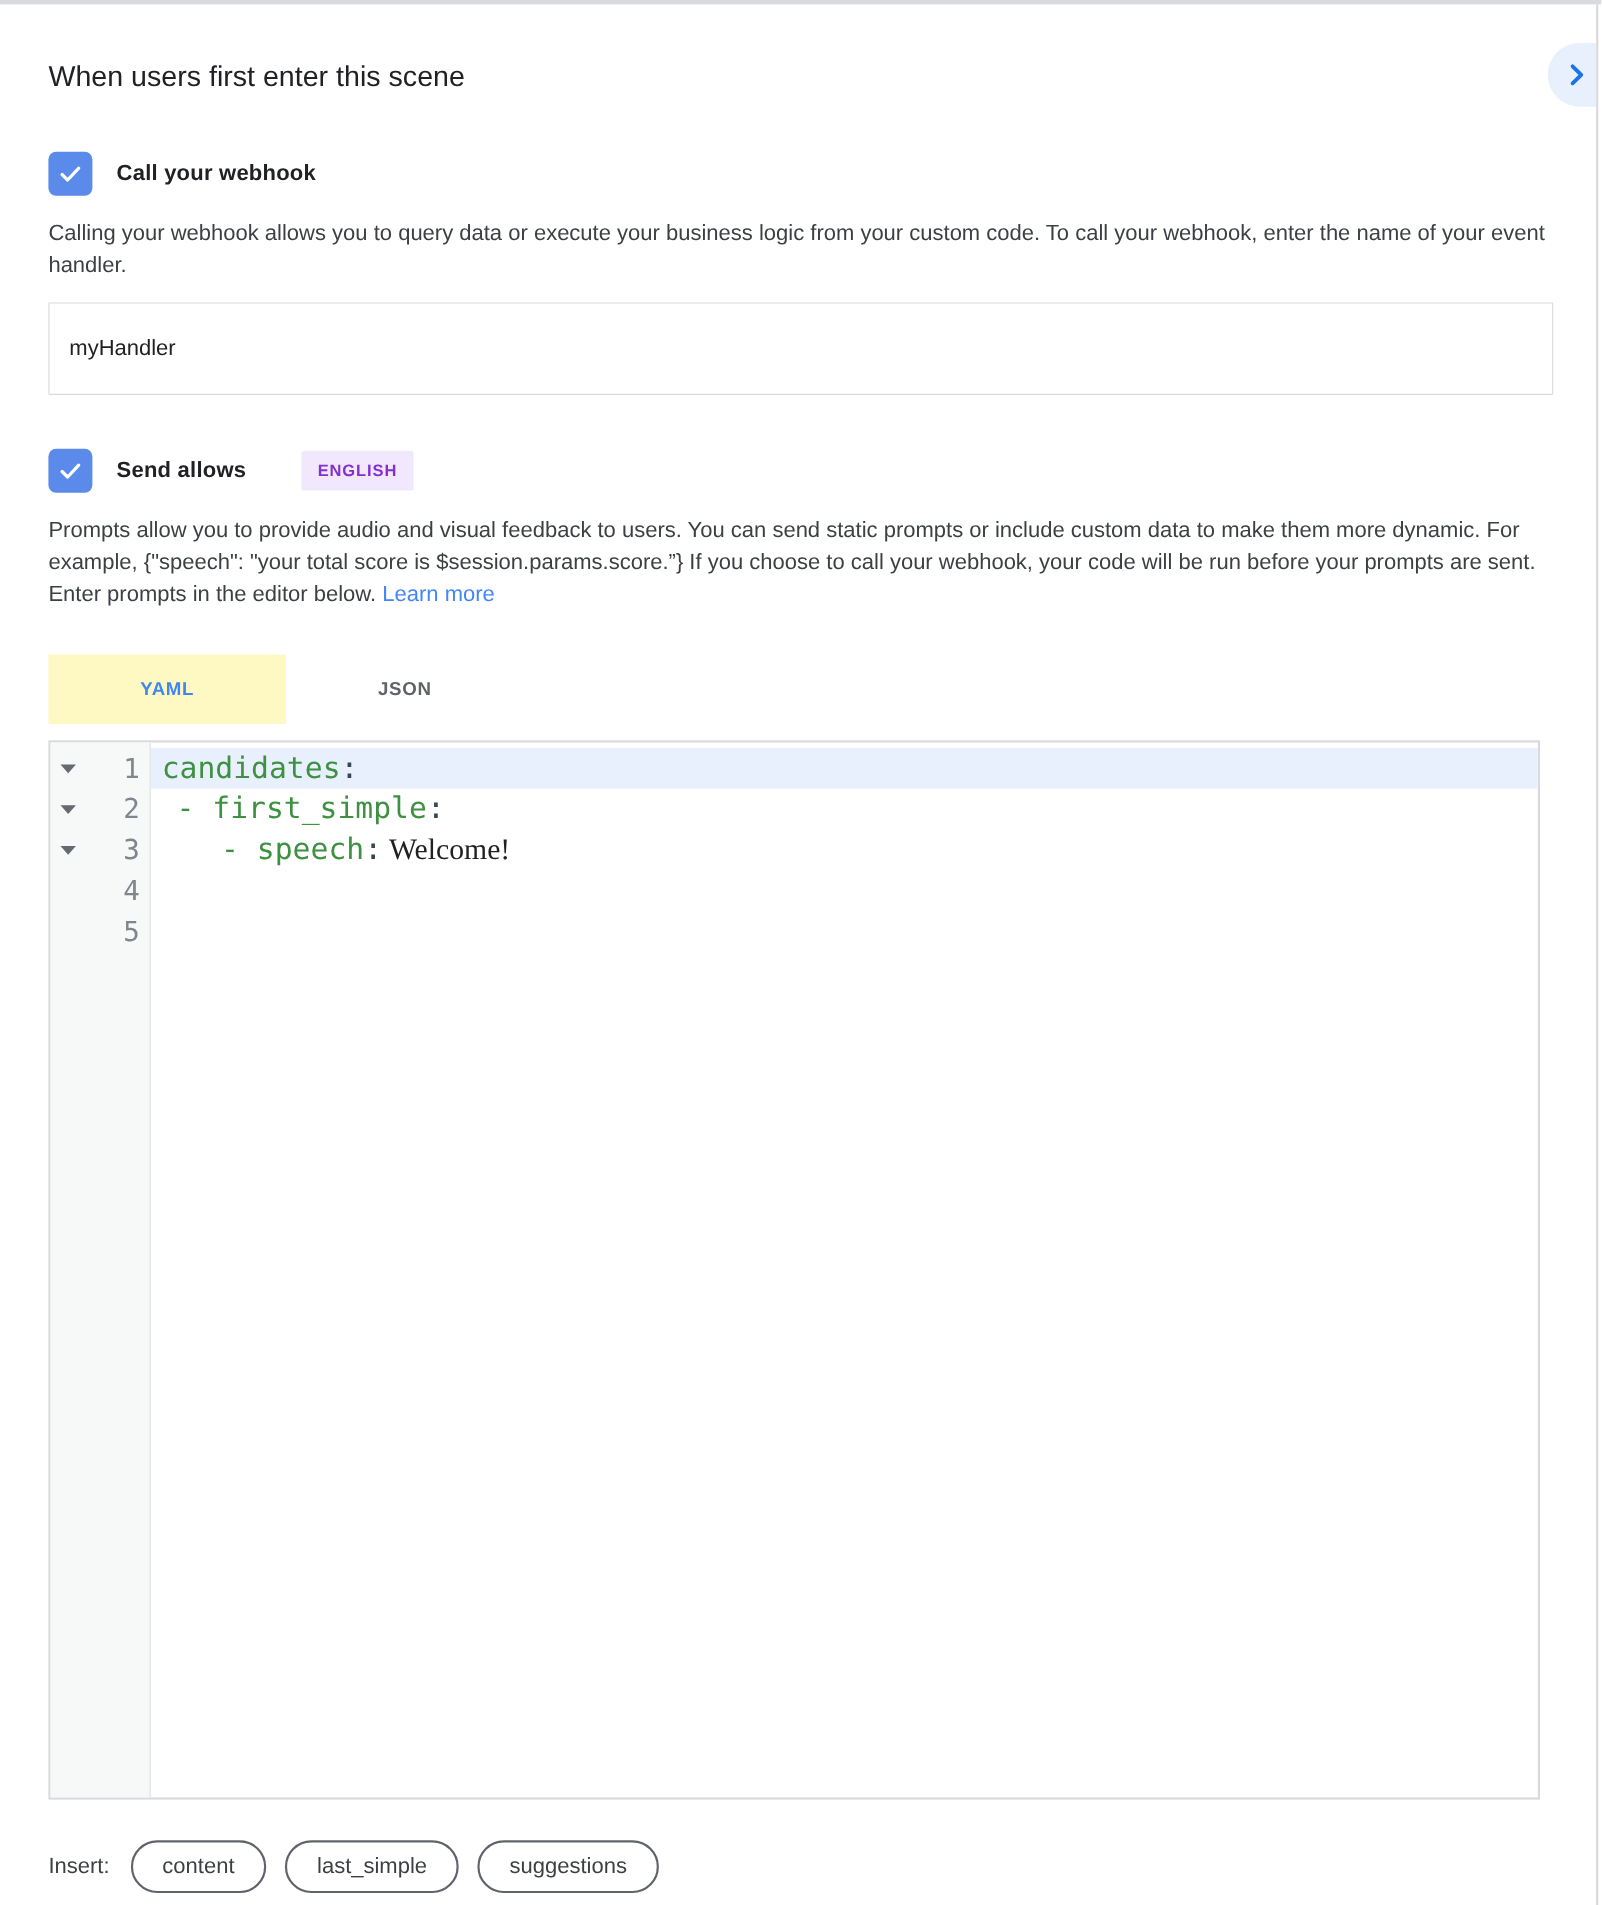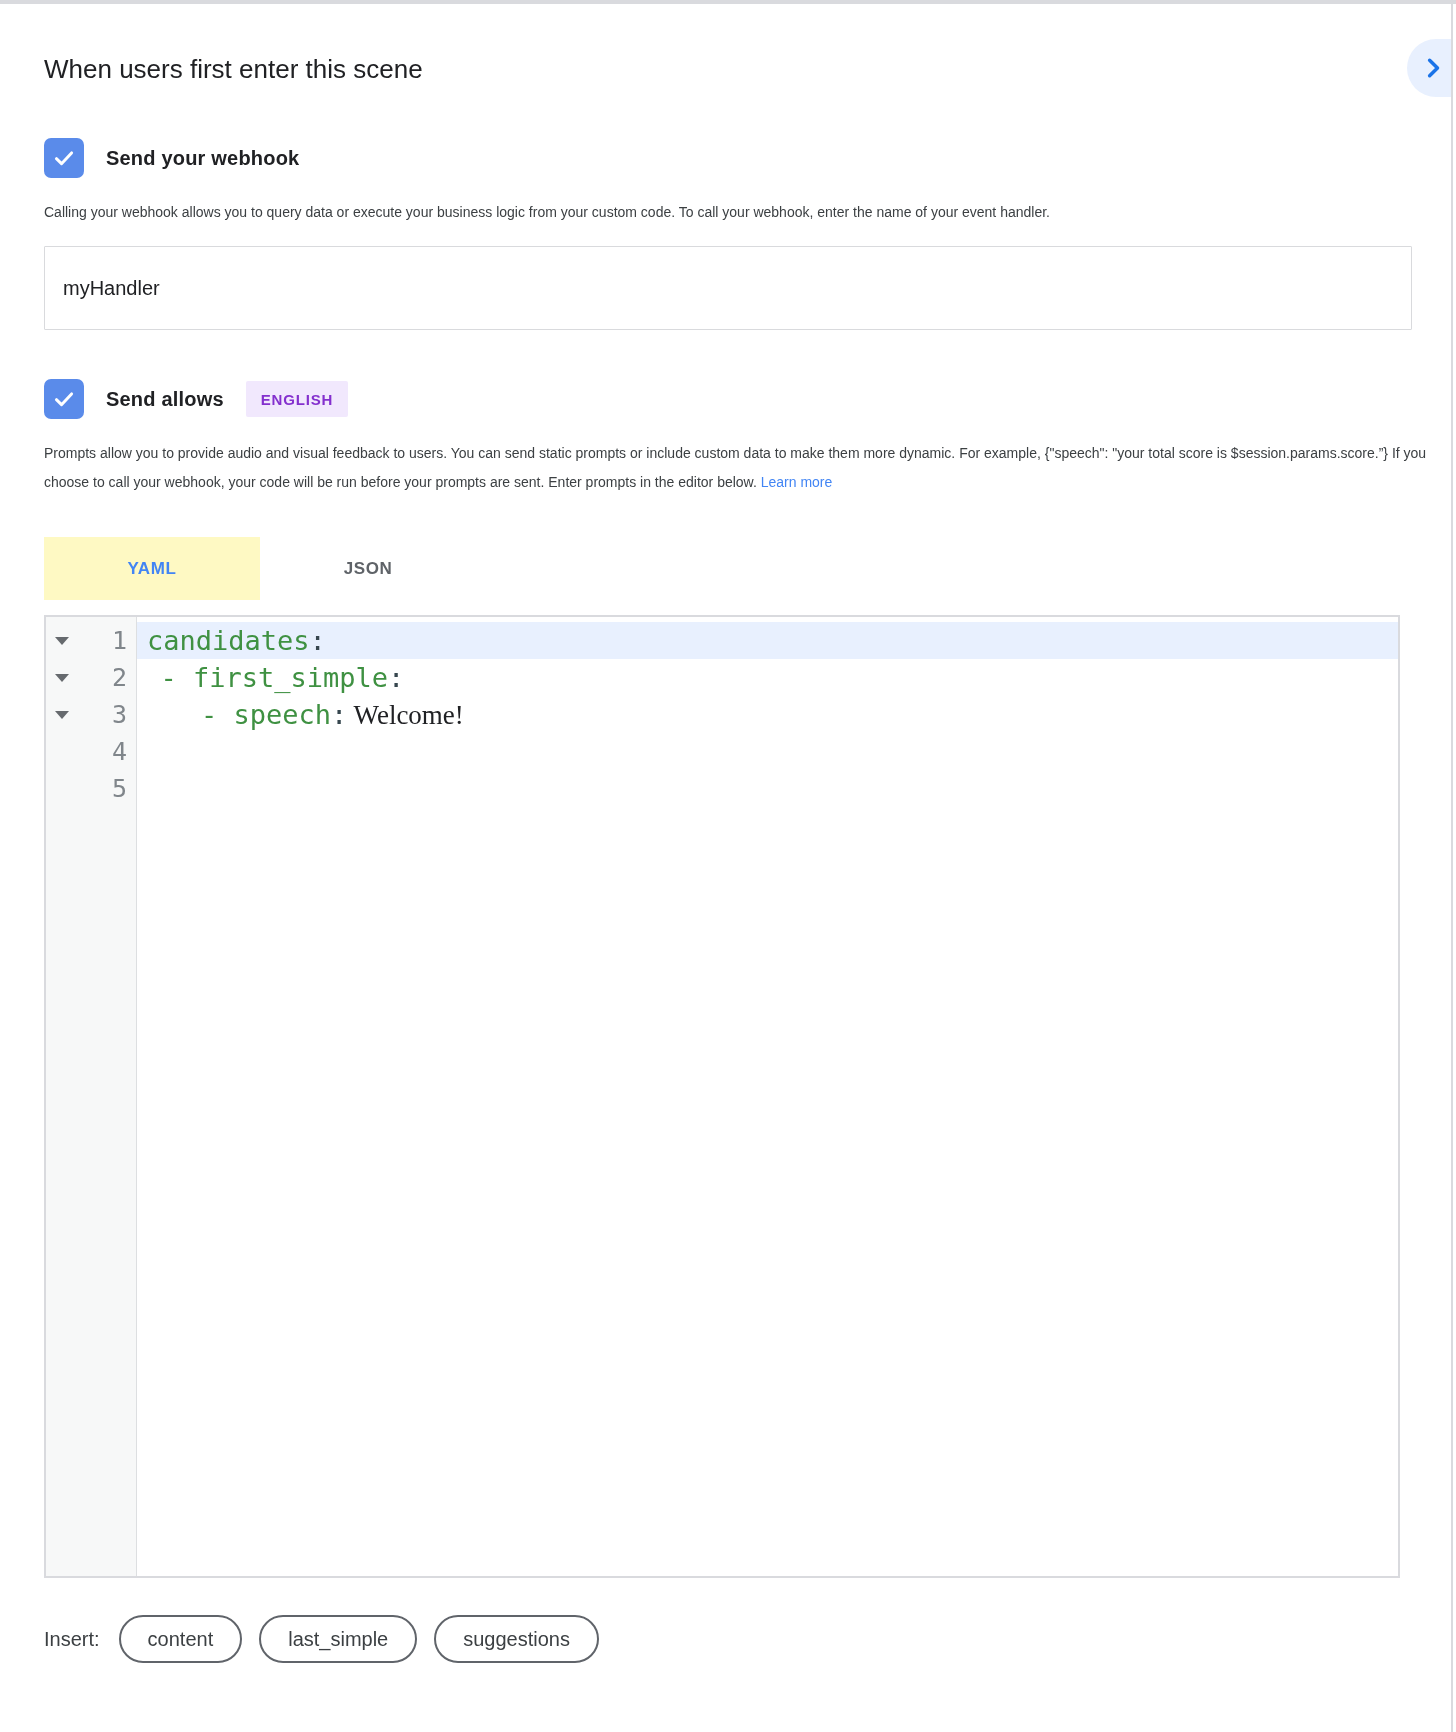--- a/index.html
+++ b/index.html
@@ -18,23 +18,23 @@
 
   .check-row { display:flex; align-items:center; gap:22px; }
   .row-webhook { margin-top:52px; }
   .row-prompts { margin-top:49px; }
   .checkbox { width:40px; height:40px; background:#5a8bea; border-radius:7px;
     display:flex; align-items:center; justify-content:center; cursor:pointer; flex:0 0 40px; }
   .check-label { font-size:20px; font-weight:700; color:#202124; letter-spacing:.2px; }
 
   .lang-badge { display:inline-flex; align-items:center; height:36px; padding:0 15px;
     background:#f1e8fd; color:#8430ce; font-size:15px; font-weight:700; letter-spacing:.8px;
-    border-radius:2px; }
+    border-radius:2px;margin-left:28px; }
 
-  .desc { margin-top:20px; width:1394px; font-size:14px; line-height:29px; color:#3c4043; }
+  .desc { margin-top:20px; width:1394px; font-size:20px; line-height:29px; color:#3c4043; }
   .link { color:#4285f4; text-decoration:none; cursor:pointer; }
 
   .handler-input { margin-top:19px; width:1368px; height:84px; border:1px solid #d9dadd;
     border-radius:1px; font-family:"Liberation Sans", sans-serif; font-size:20px; color:#202124;
     padding:0 18px; outline:none; background:#fff; display:block; }
 
   .tabs { margin-top:40px; display:flex; }
   .tab { width:216px; height:63px; display:flex; align-items:center; justify-content:center;
     font-size:17px; font-weight:700; letter-spacing:.6px; color:#5f6368; cursor:pointer; }
   .tab.active { background:#fef9c3; color:#4285f4; }
@@ -79,21 +79,21 @@
     <div class="panel-title">When users first enter this scene</div>
 
     <div class="check-row row-webhook">
       <div class="checkbox" role="checkbox" aria-checked="true">
         <span style="display:flex;">
           <svg width="26" height="26" viewBox="0 0 24 24" fill="none">
             <path d="M5 12.6 L9.7 17.2 L19 7.3" stroke="#ffffff" stroke-width="2.7" stroke-linecap="round" stroke-linejoin="round"></path>
           </svg>
         </span>
       </div>
-      <span class="check-label">Send your webhook</span>
+      <span class="check-label">Call your webhook</span>
     </div>
 
     <p class="desc">Calling your webhook allows you to query data or execute your business logic from your custom code. To call your webhook, enter the name of your event handler.</p>
 
     <input class="handler-input" type="text" value="myHandler" style="">
 
     <div class="check-row row-prompts">
       <div class="checkbox" role="checkbox" aria-checked="true">
         <span style="display:flex;">
           <svg width="26" height="26" viewBox="0 0 24 24" fill="none">

